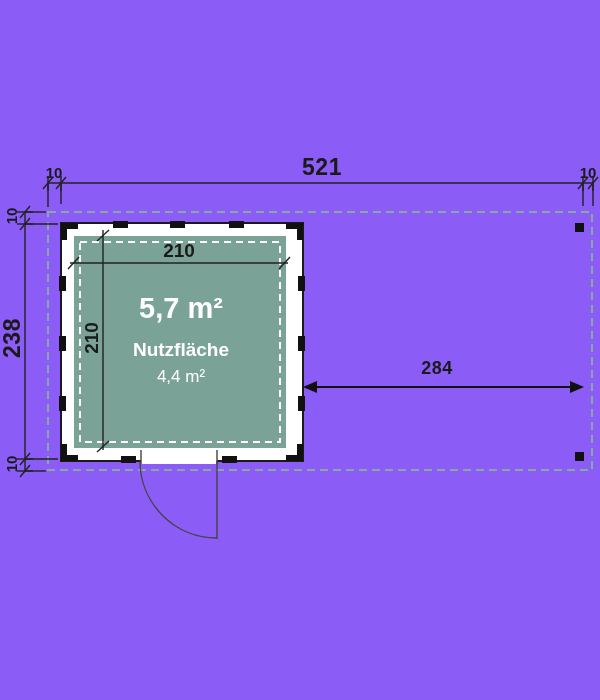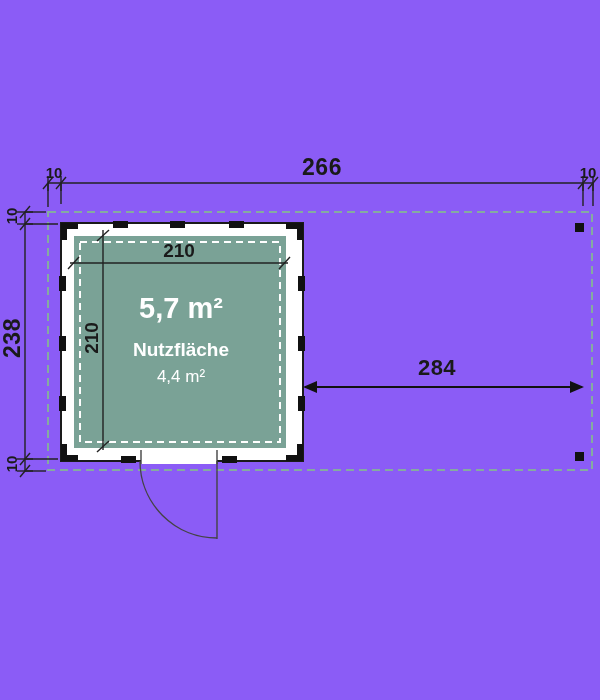--- a/index.html
+++ b/index.html
@@ -123,29 +123,29 @@
     </g>
 
     <g>
       <line x1="305" y1="387" x2="582" y2="387" stroke="#111" stroke-width="2"></line>
       <polygon points="303,387 317,381 317,393" fill="#111"></polygon>
       <polygon points="584,387 570,381 570,393" fill="#111"></polygon>
     </g>
   </svg>
 
   <div class="lbl dim-small" style="left:54px;top:172px;">10</div>
-  <div class="lbl dim-big" style="left:322px;top:167px;">266</div>
+  <div class="lbl dim-big" style="left:322px;top:167px;">521</div>
   <div class="lbl dim-small" style="left:588px;top:172px;">10</div>
 
   <div class="lbl rot dim-small" style="left:11px;top:216px;">10</div>
   <div class="lbl rot dim-big" style="left:12px;top:338px;">238</div>
   <div class="lbl rot dim-small" style="left:11px;top:464px;">10</div>
 
   <div class="lbl dim-mid" style="left:179px;top:250px;font-size:19px;">210</div>
   <div class="lbl rot dim-mid" style="left:91px;top:338px;font-size:19px;">210</div>
 
-  <div class="lbl dim-big" style="left:437px;top:368px;font-size:22px;">284</div>
+  <div class="lbl dim-big" style="left:437px;top:368px;font-size:18px;">284</div>
 
   <div class="lbl room-area" style="left:181px;top:308px;">5,7 m²</div>
   <div class="lbl room-sub" style="left:181px;top:349px;">Nutzfläche</div>
   <div class="lbl room-sub2" style="left:181px;top:376px;">4,4 m²</div>
 
 </div>
 
 </body></html>

